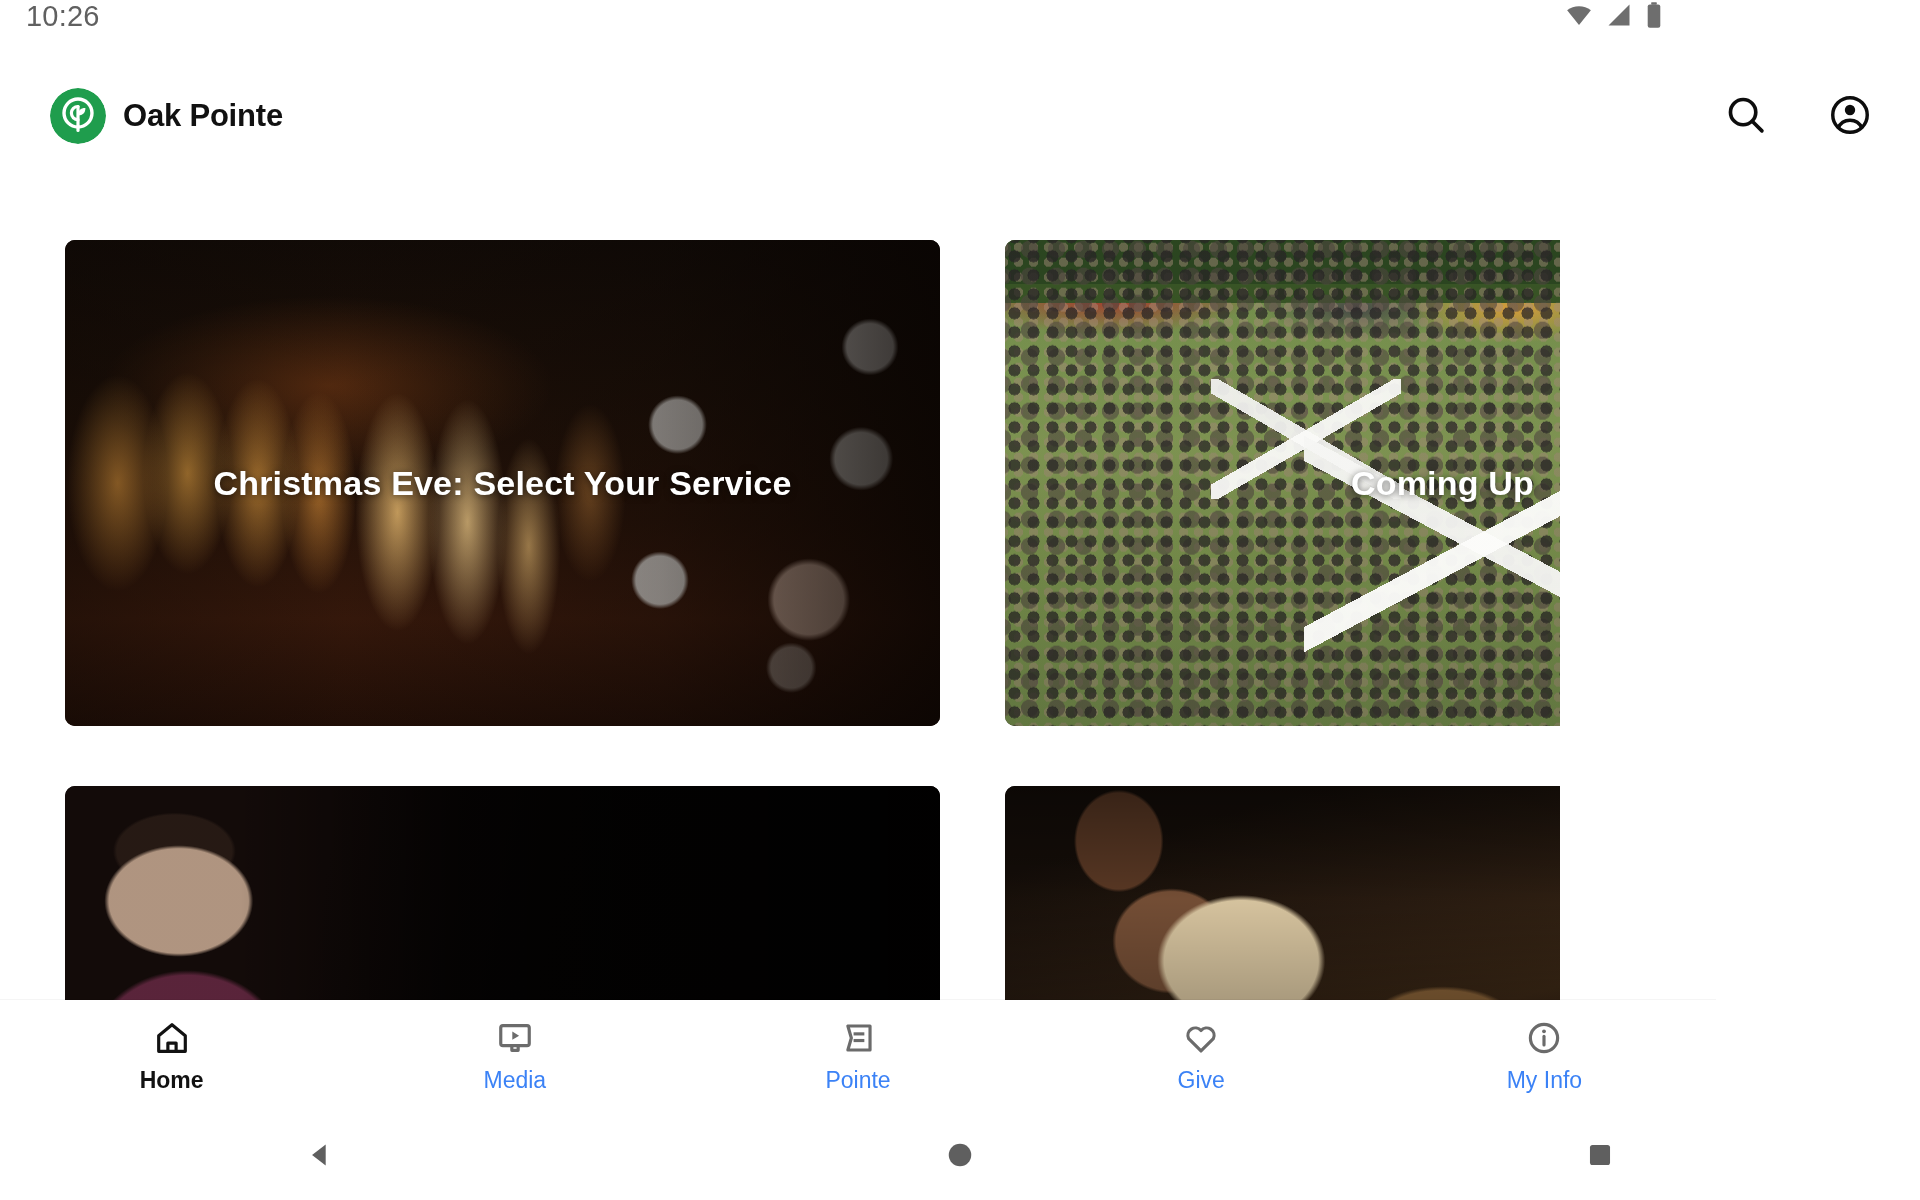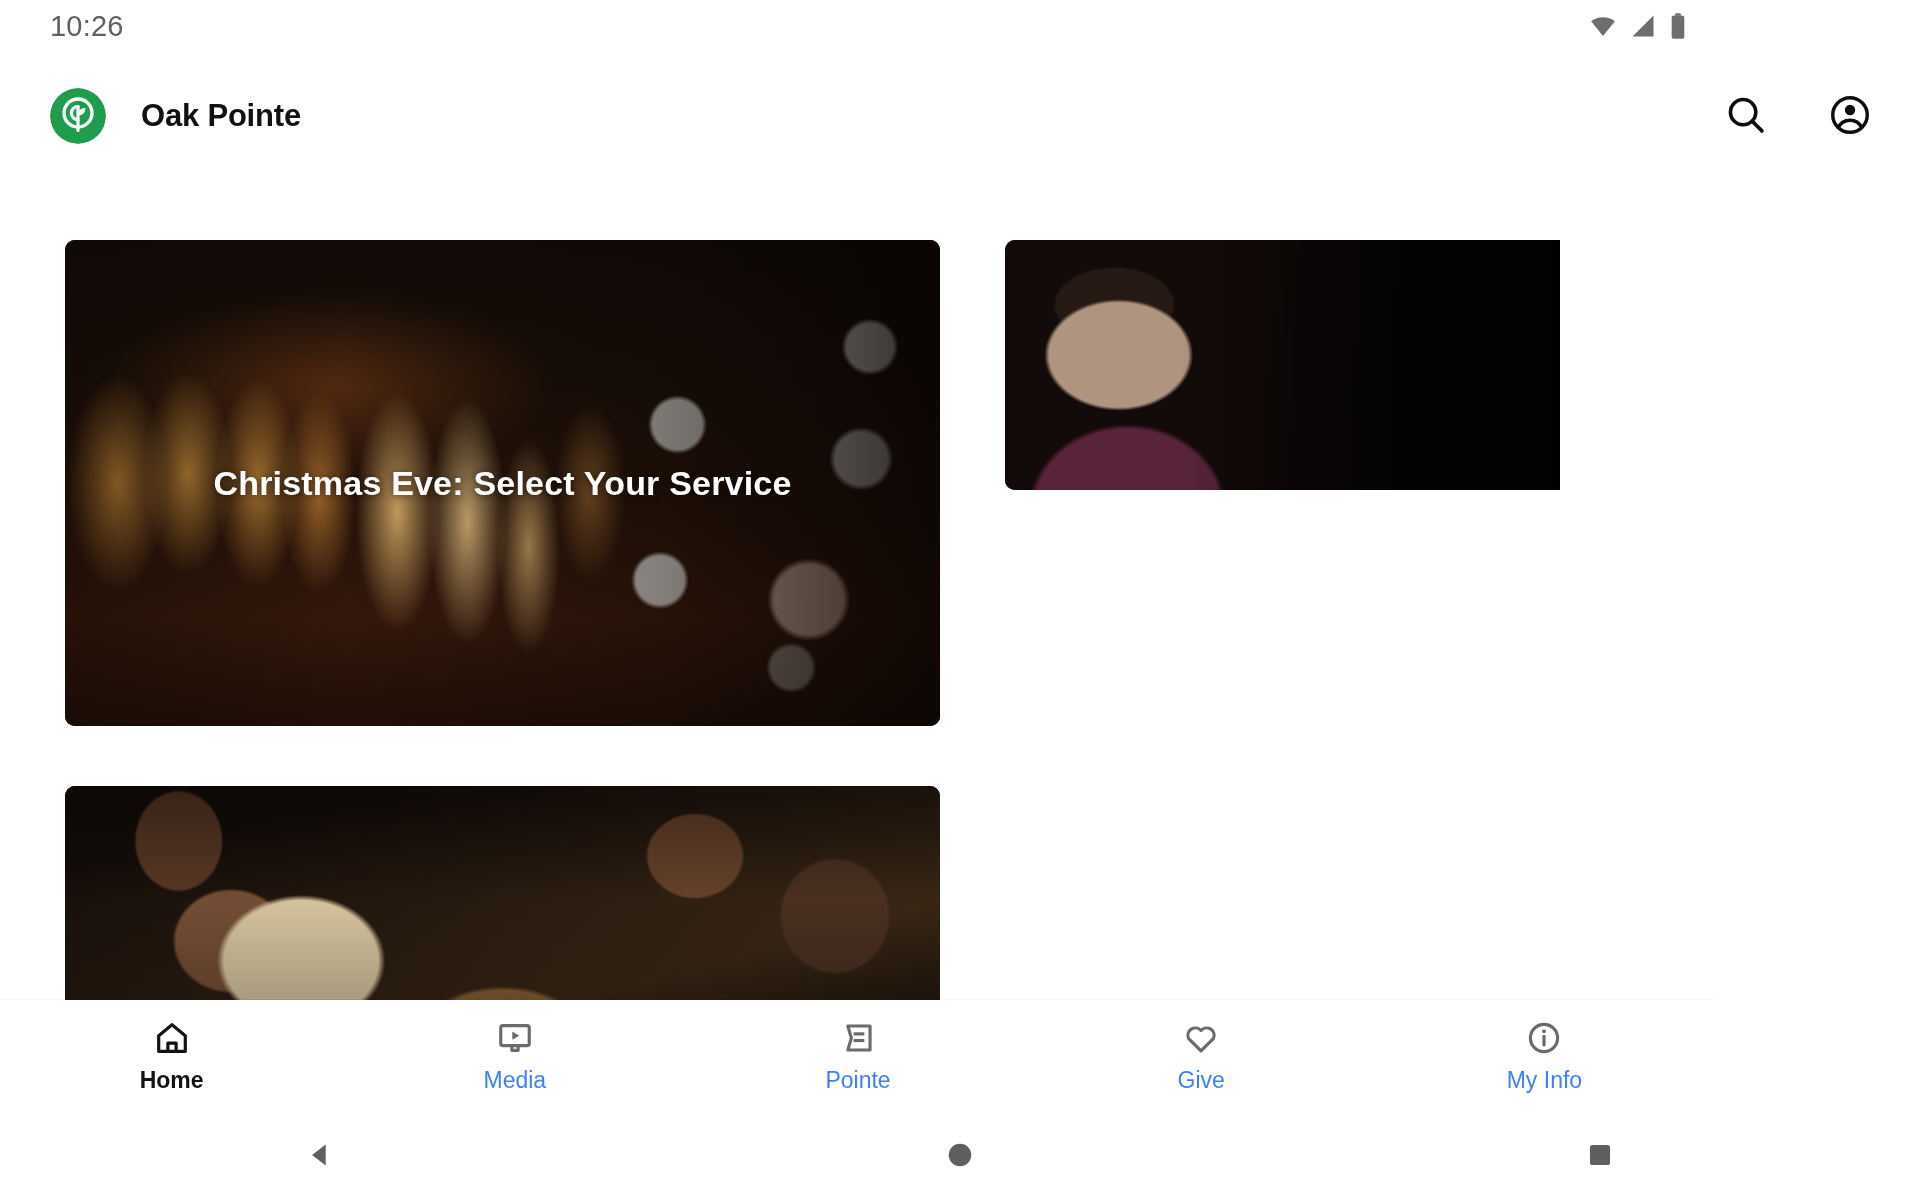--- a/index.html
+++ b/index.html
@@ -7,37 +7,36 @@
     width: 1920px; height: 1200px;
     background: #ffffff;
     font-family: "Liberation Sans", sans-serif;
     overflow: hidden;
   }
   .phone { position: relative; width: 1920px; height: 1200px; background:#fff; }
 
   
   .statusbar {
     position: absolute; top: 0; left: 0; width: 1688px; height: 52px;
-    display: flex; align-items: center; justify-content: space-between;
+    display: flex; align-items: flex-start; justify-content: space-between;
     padding: 0 24px 0 26px;
-    margin-left: 24px;
   }
   .status-time {
     font-size: 29px; color: #606060; letter-spacing: .2px;
     font-family: "Liberation Sans", sans-serif;
   }
   .status-icons { display: flex; align-items: center; gap: 11px; }
   .status-icons svg { display: block; }
 
   
   .appbar {
     position: absolute; top: 52px; left: 0; width: 1920px; height: 128px;
     display: flex; align-items: center; padding: 0 44px 0 50px;
   }
-  .brand { display: flex; align-items: center; gap: 35px; }
+  .brand { display: flex; align-items: center; gap: 17px; }
   .logo { width: 56px; height: 56px; display: block; border-radius: 50%; }
   .brand-name {
     font-size: 31px; font-weight: bold; color: #111111; letter-spacing: -.2px;
   }
   .appbar-actions { margin-left: auto; display: flex; align-items: center; gap: 52px; }
   .icon-btn {
     width: 52px; height: 52px; display: flex; align-items: center; justify-content: center;
     background: none; border: none; cursor: pointer;
   }
 
@@ -235,20 +234,24 @@
   </div>
 
   <div class="content">
     <div class="card-grid">
 
       <div class="card">
         <div class="art art-candles"></div>
         <div class="card-title">Christmas Eve: Select Your Service</div>
       </div>
 
+      <div class="card">
+        <div class="art art-festival"></div>
+        <div class="card-title">Coming Up</div>
+      </div>
 
       <div class="card short">
         <div class="art art-speaker"></div>
         <div class="card-title"></div>
       </div>
 
       <div class="card short">
         <div class="art art-audience"></div>
         <div class="card-title"></div>
       </div>

